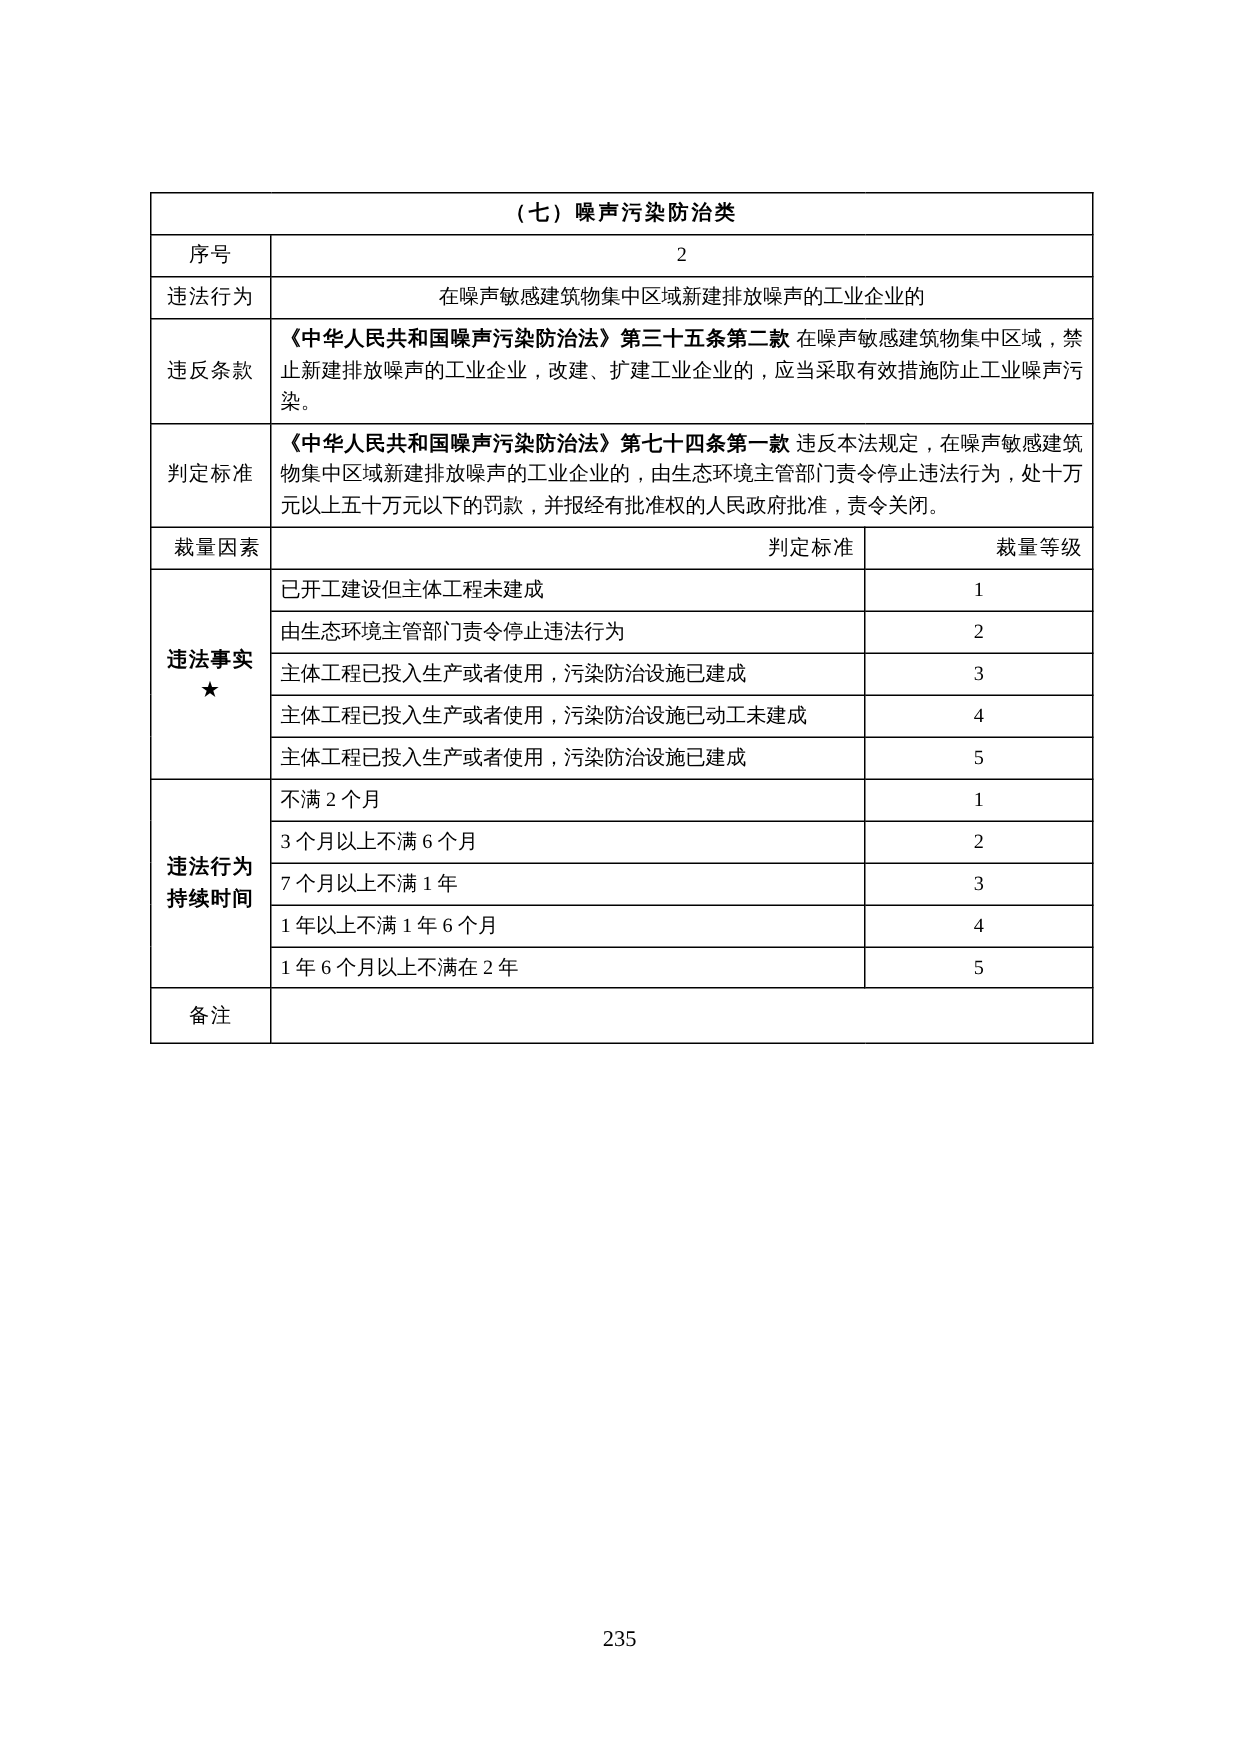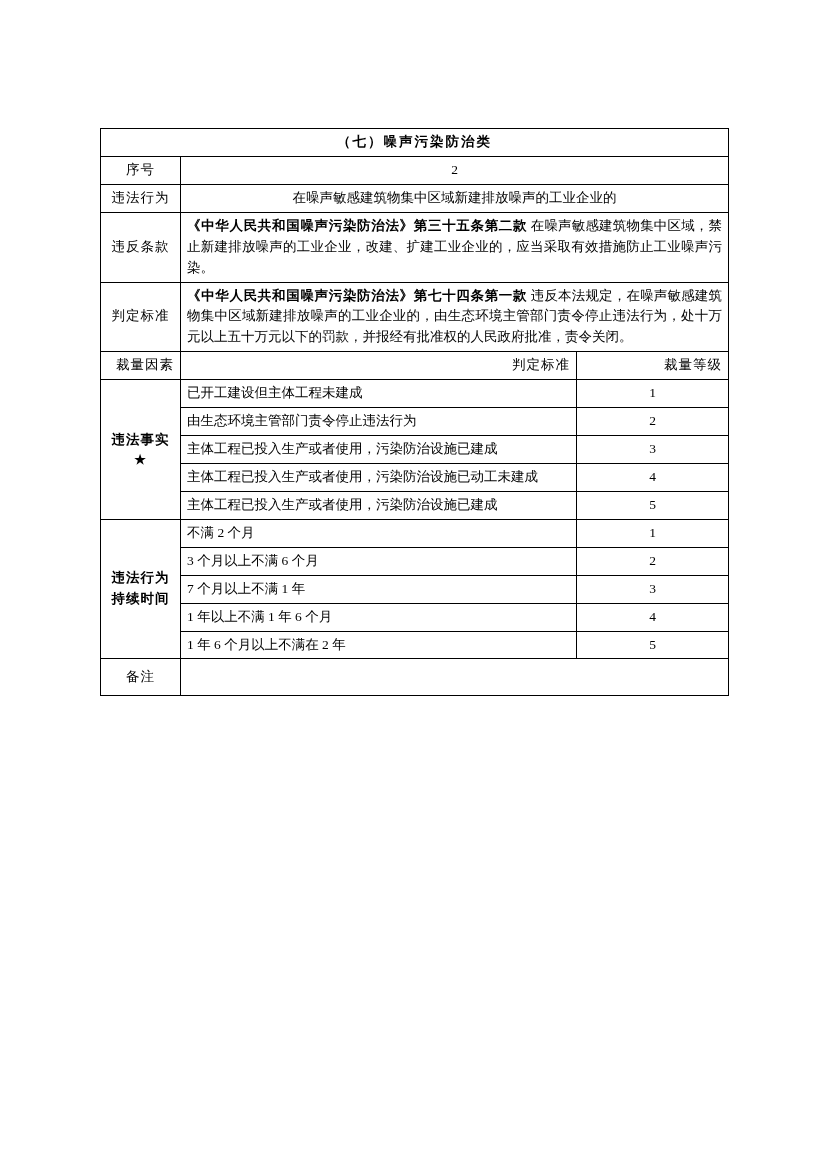--- a/index.html
+++ b/index.html
@@ -195,14 +195,15 @@
         <td class="level-cell">5</td>
       </tr>
 
       <tr class="remark-row">
         <td class="label-cell">备注</td>
         <td class="empty" colspan="2"></td>
       </tr>
     </tbody>
   </table>
 
+  <div class="page-number">235</div>
 
 </div>
 
 </body></html>

